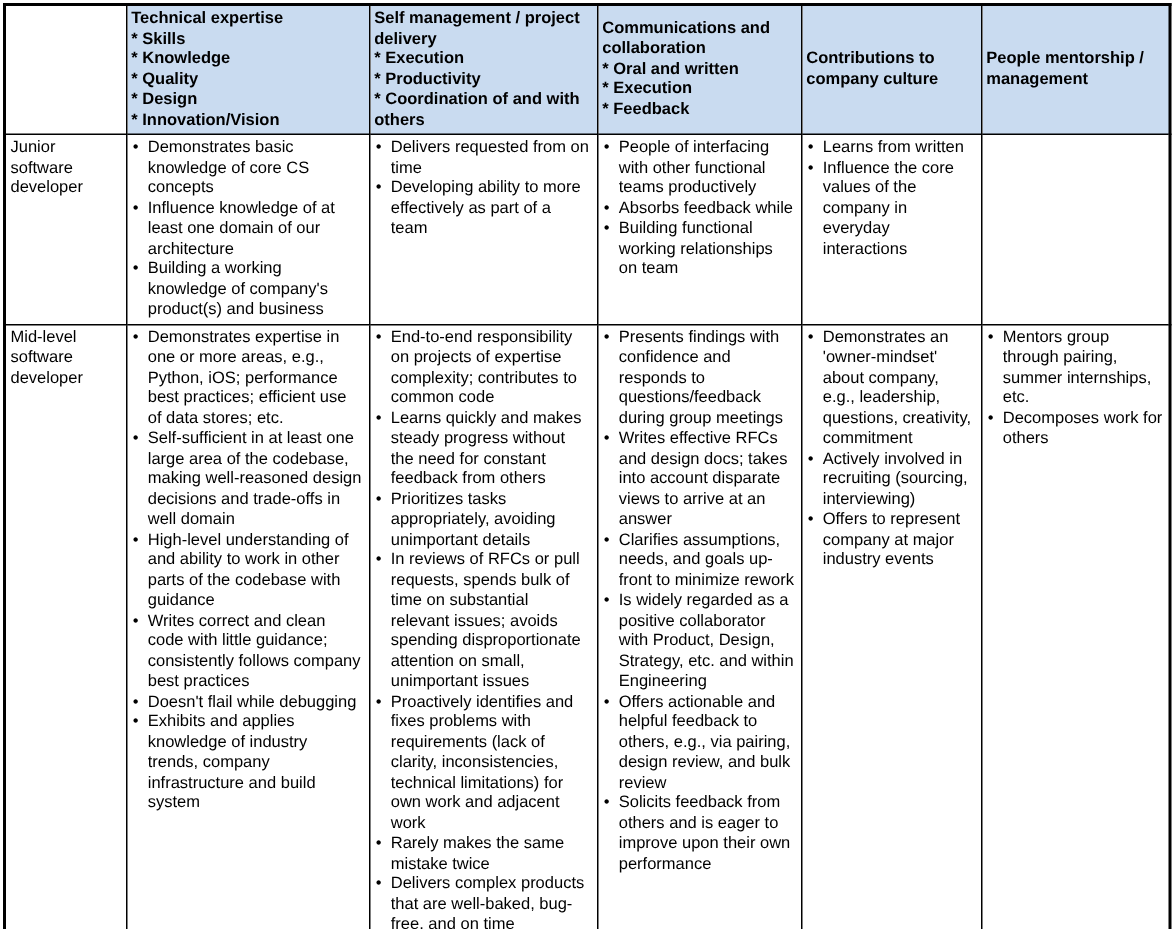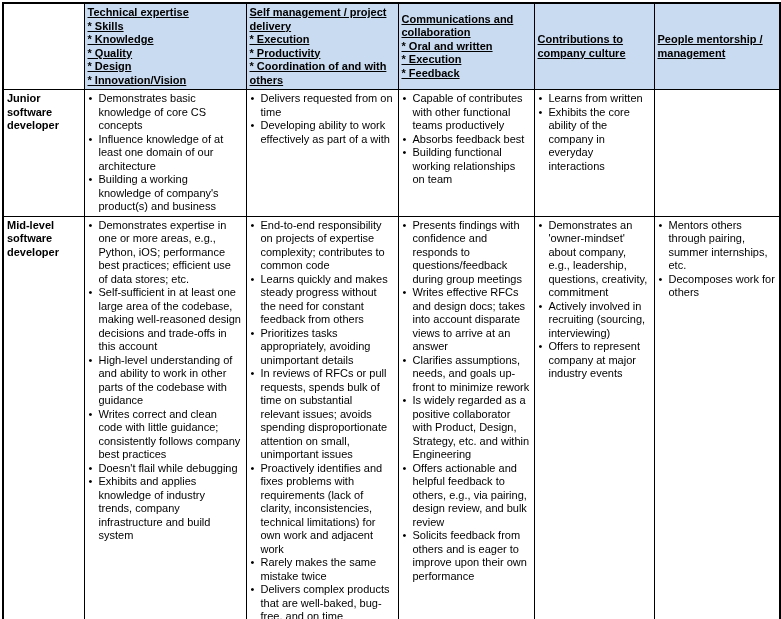--- a/index.html
+++ b/index.html
@@ -31,34 +31,34 @@
   th, td {
     border: 1px solid #000000;
     vertical-align: top;
     text-align: left;
     padding: 2px 4px 2px 3px;
     font-size: 11px;
     line-height: 13.5px;
     font-weight: normal;
     overflow: hidden;
   }
-  thead tr { height: 84px; text-decoration: underline; }
+  thead tr { height: 84px; }
   tbody tr.r0 { height: 121px; }
   tbody tr.r1 { height: 405px; }
   thead th {
     background: #c9dbf0;
     font-weight: bold;
     vertical-align: middle;
   }
   thead th.blank {
     background: #ffffff;
   }
   th.rowlabel {
     background: #ffffff;
-    font-weight: bold;
+    font-weight: normal;
     vertical-align: top;
   }
   .hdr-title, .hdr-line { font-weight: bold; }
   .bullet {
     position: relative;
     padding-left: 11px;
   }
   .bullet .dot {
     position: absolute;
     left: 1px;
@@ -112,38 +112,38 @@
     <tbody id="body-rows">
         <tr class="r0">
           <th class="rowlabel">Junior software developer</th>
           <td>
             <div class="bullet"><span class="dot">•</span><span>Demonstrates basic knowledge of core CS concepts</span></div>
             <div class="bullet"><span class="dot">•</span><span>Influence knowledge of at least one domain of our architecture</span></div>
             <div class="bullet"><span class="dot">•</span><span>Building a working knowledge of company's product(s) and business</span></div>
           </td>
           <td>
             <div class="bullet"><span class="dot">•</span><span>Delivers requested from on time</span></div>
-            <div class="bullet"><span class="dot">•</span><span>Developing ability to work effectively as part of a with</span></div>
+            <div class="bullet"><span class="dot">•</span><span>Developing ability to more effectively as part of a team</span></div>
           </td>
           <td>
-            <div class="bullet"><span class="dot">•</span><span>Capable of contributes with other functional teams productively</span></div>
-            <div class="bullet"><span class="dot">•</span><span>Absorbs feedback best</span></div>
+            <div class="bullet"><span class="dot">•</span><span>People of interfacing with other functional teams productively</span></div>
+            <div class="bullet"><span class="dot">•</span><span>Absorbs feedback while</span></div>
             <div class="bullet"><span class="dot">•</span><span>Building functional working relationships on team</span></div>
           </td>
           <td>
             <div class="bullet"><span class="dot">•</span><span>Learns from written</span></div>
-            <div class="bullet"><span class="dot">•</span><span>Exhibits the core ability of the company in everyday interactions</span></div>
+            <div class="bullet"><span class="dot">•</span><span>Influence the core values of the company in everyday interactions</span></div>
           </td>
           <td></td>
         </tr>
         <tr class="r1">
           <th class="rowlabel">Mid-level software developer</th>
           <td>
             <div class="bullet"><span class="dot">•</span><span>Demonstrates expertise in one or more areas, e.g., Python, iOS; performance best practices; efficient use of data stores; etc.</span></div>
-            <div class="bullet"><span class="dot">•</span><span>Self-sufficient in at least one large area of the codebase, making well-reasoned design decisions and trade-offs in this account</span></div>
+            <div class="bullet"><span class="dot">•</span><span>Self-sufficient in at least one large area of the codebase, making well-reasoned design decisions and trade-offs in well domain</span></div>
             <div class="bullet"><span class="dot">•</span><span>High-level understanding of and ability to work in other parts of the codebase with guidance</span></div>
             <div class="bullet"><span class="dot">•</span><span>Writes correct and clean code with little guidance; consistently follows company best practices</span></div>
             <div class="bullet"><span class="dot">•</span><span>Doesn't flail while debugging</span></div>
             <div class="bullet"><span class="dot">•</span><span>Exhibits and applies knowledge of industry trends, company infrastructure and build system</span></div>
           </td>
           <td>
             <div class="bullet"><span class="dot">•</span><span>End-to-end responsibility on projects of expertise complexity; contributes to common code</span></div>
             <div class="bullet"><span class="dot">•</span><span>Learns quickly and makes steady progress without the need for constant feedback from others</span></div>
             <div class="bullet"><span class="dot">•</span><span>Prioritizes tasks appropriately, avoiding unimportant details</span></div>
             <div class="bullet"><span class="dot">•</span><span>In reviews of RFCs or pull requests, spends bulk of time on substantial relevant issues; avoids spending disproportionate attention on small, unimportant issues</span></div>
@@ -158,19 +158,19 @@
             <div class="bullet"><span class="dot">•</span><span>Is widely regarded as a positive collaborator with Product, Design, Strategy, etc. and within Engineering</span></div>
             <div class="bullet"><span class="dot">•</span><span>Offers actionable and helpful feedback to others, e.g., via pairing, design review, and bulk review</span></div>
             <div class="bullet"><span class="dot">•</span><span>Solicits feedback from others and is eager to improve upon their own performance</span></div>
           </td>
           <td>
             <div class="bullet"><span class="dot">•</span><span>Demonstrates an 'owner-mindset' about company, e.g., leadership, questions, creativity, commitment</span></div>
             <div class="bullet"><span class="dot">•</span><span>Actively involved in recruiting (sourcing, interviewing)</span></div>
             <div class="bullet"><span class="dot">•</span><span>Offers to represent company at major industry events</span></div>
           </td>
           <td>
-            <div class="bullet"><span class="dot">•</span><span>Mentors others through pairing, summer internships, etc.</span></div>
+            <div class="bullet"><span class="dot">•</span><span>Mentors group through pairing, summer internships, etc.</span></div>
             <div class="bullet"><span class="dot">•</span><span>Decomposes work for others</span></div>
           </td>
         </tr>
       </tbody>
   </table>
 </div>
 
 </body></html>

